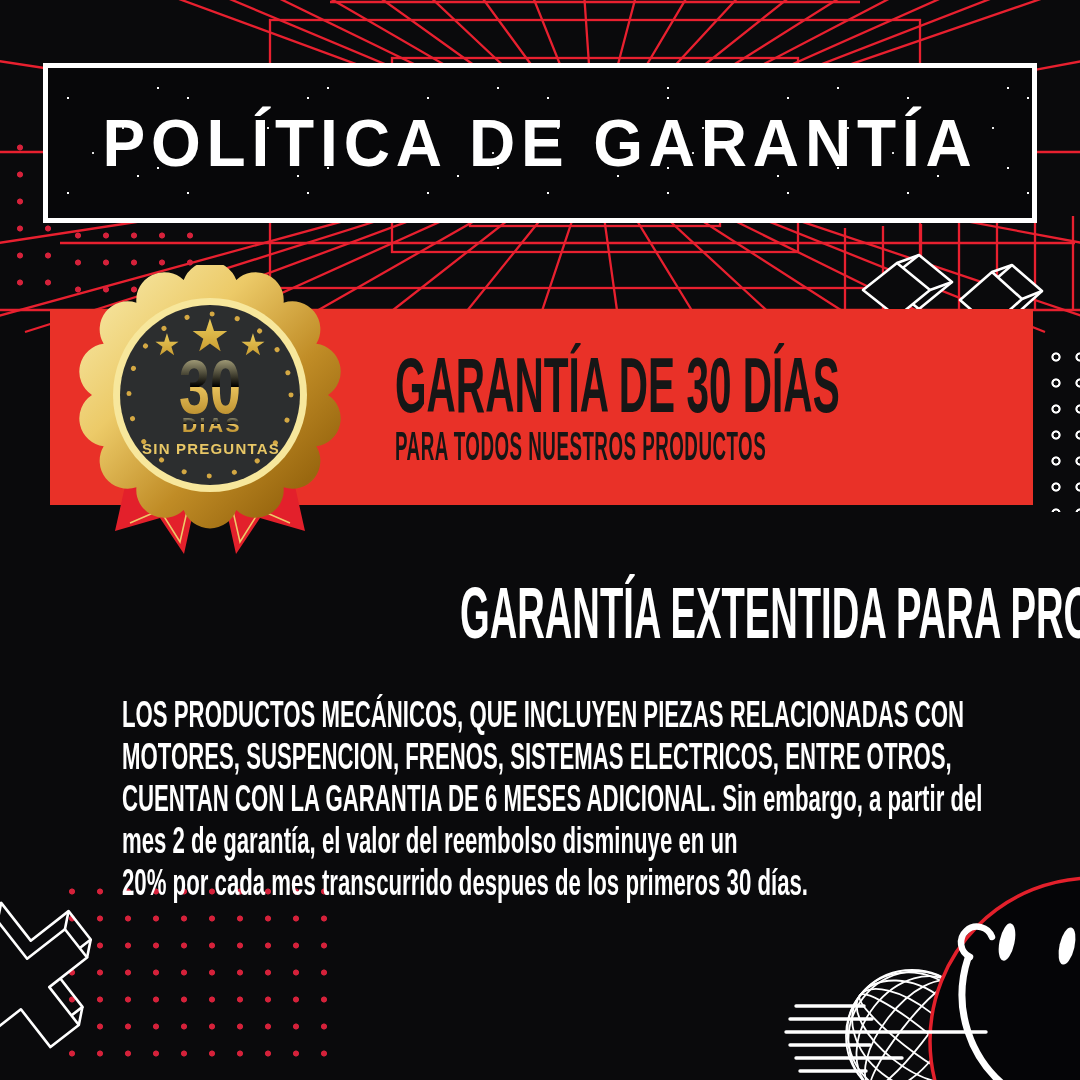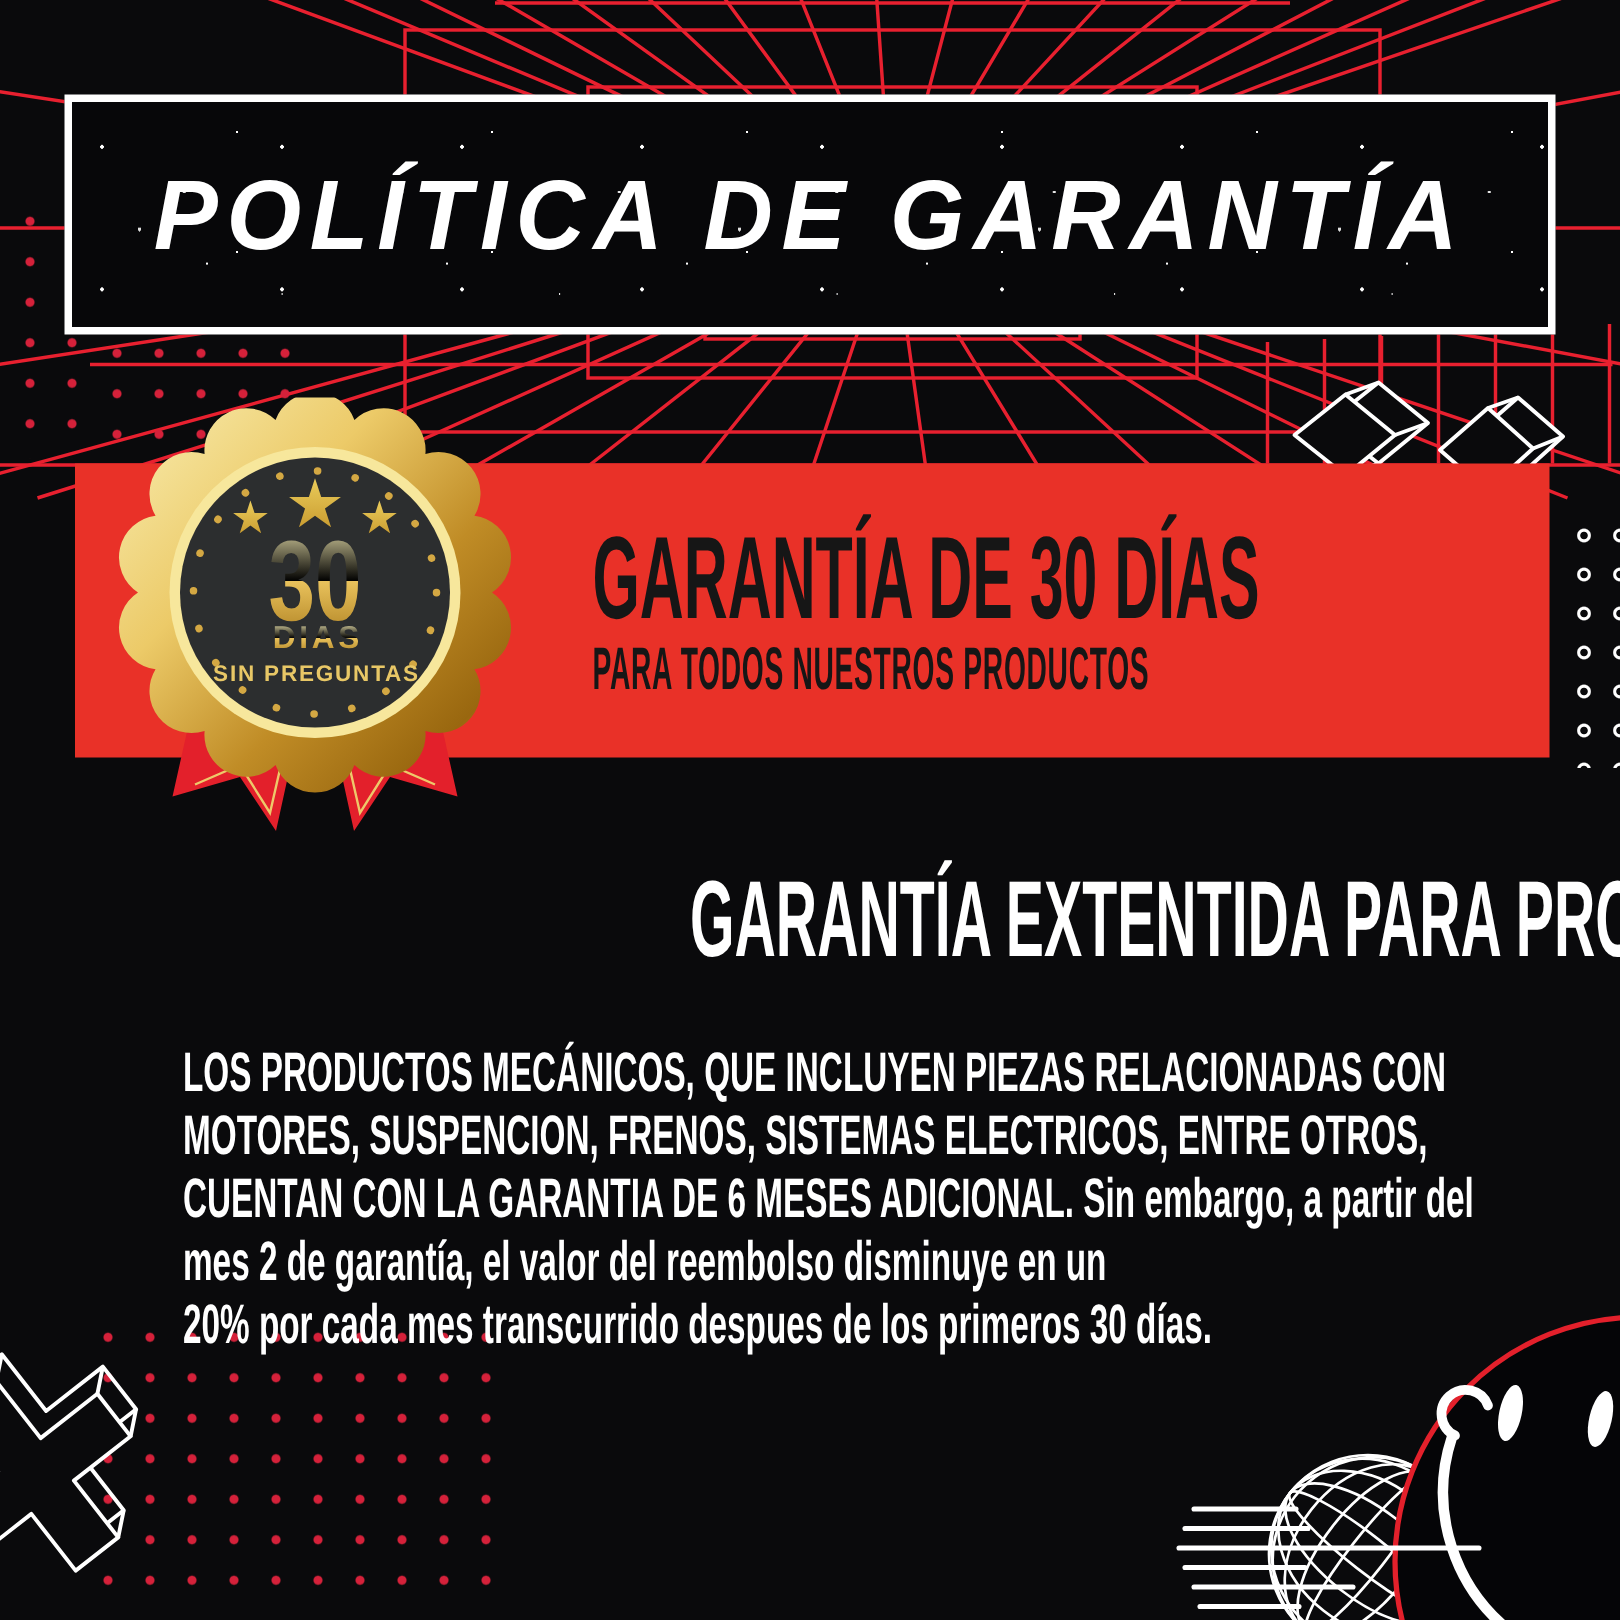--- a/index.html
+++ b/index.html
@@ -16,21 +16,20 @@
     left:43px;top:63px;width:984px;height:150px;
     border:5px solid #ffffff;background:#070709;z-index:5;
     background-image:
       radial-gradient(2px 2px at 20px 30px,#ffffff 60%,rgba(0,0,0,0) 61%),
       radial-gradient(1.5px 1.5px at 75px 60px,#e9e9e9 60%,rgba(0,0,0,0) 61%),
       radial-gradient(1.2px 1.2px at 110px 20px,#ffffff 60%,rgba(0,0,0,0) 61%),
       radial-gradient(1.9px 1.9px at 45px 85px,#dddddd 60%,rgba(0,0,0,0) 61%),
       radial-gradient(1.2px 1.2px at 90px 108px,#ffffff 60%,rgba(0,0,0,0) 61%),
       radial-gradient(1px 1px at 140px 128px,#ffffff 60%,rgba(0,0,0,0) 61%);
     background-size:120px 95px,145px 110px,170px 80px,200px 125px,160px 135px,185px 142px;
-    font-style:italic;
   }
   .title-frame h1{
     margin:0;text-align:center;line-height:150px;
     font-size:66px;font-weight:800;letter-spacing:6px;color:#ffffff;
     white-space:nowrap;transform:scaleX(.97);transform-origin:center;
   }
   
   .dots-red{
     z-index:2;
     background-image:radial-gradient(circle,#d5213a 2.6px,rgba(0,0,0,0) 3.4px);

